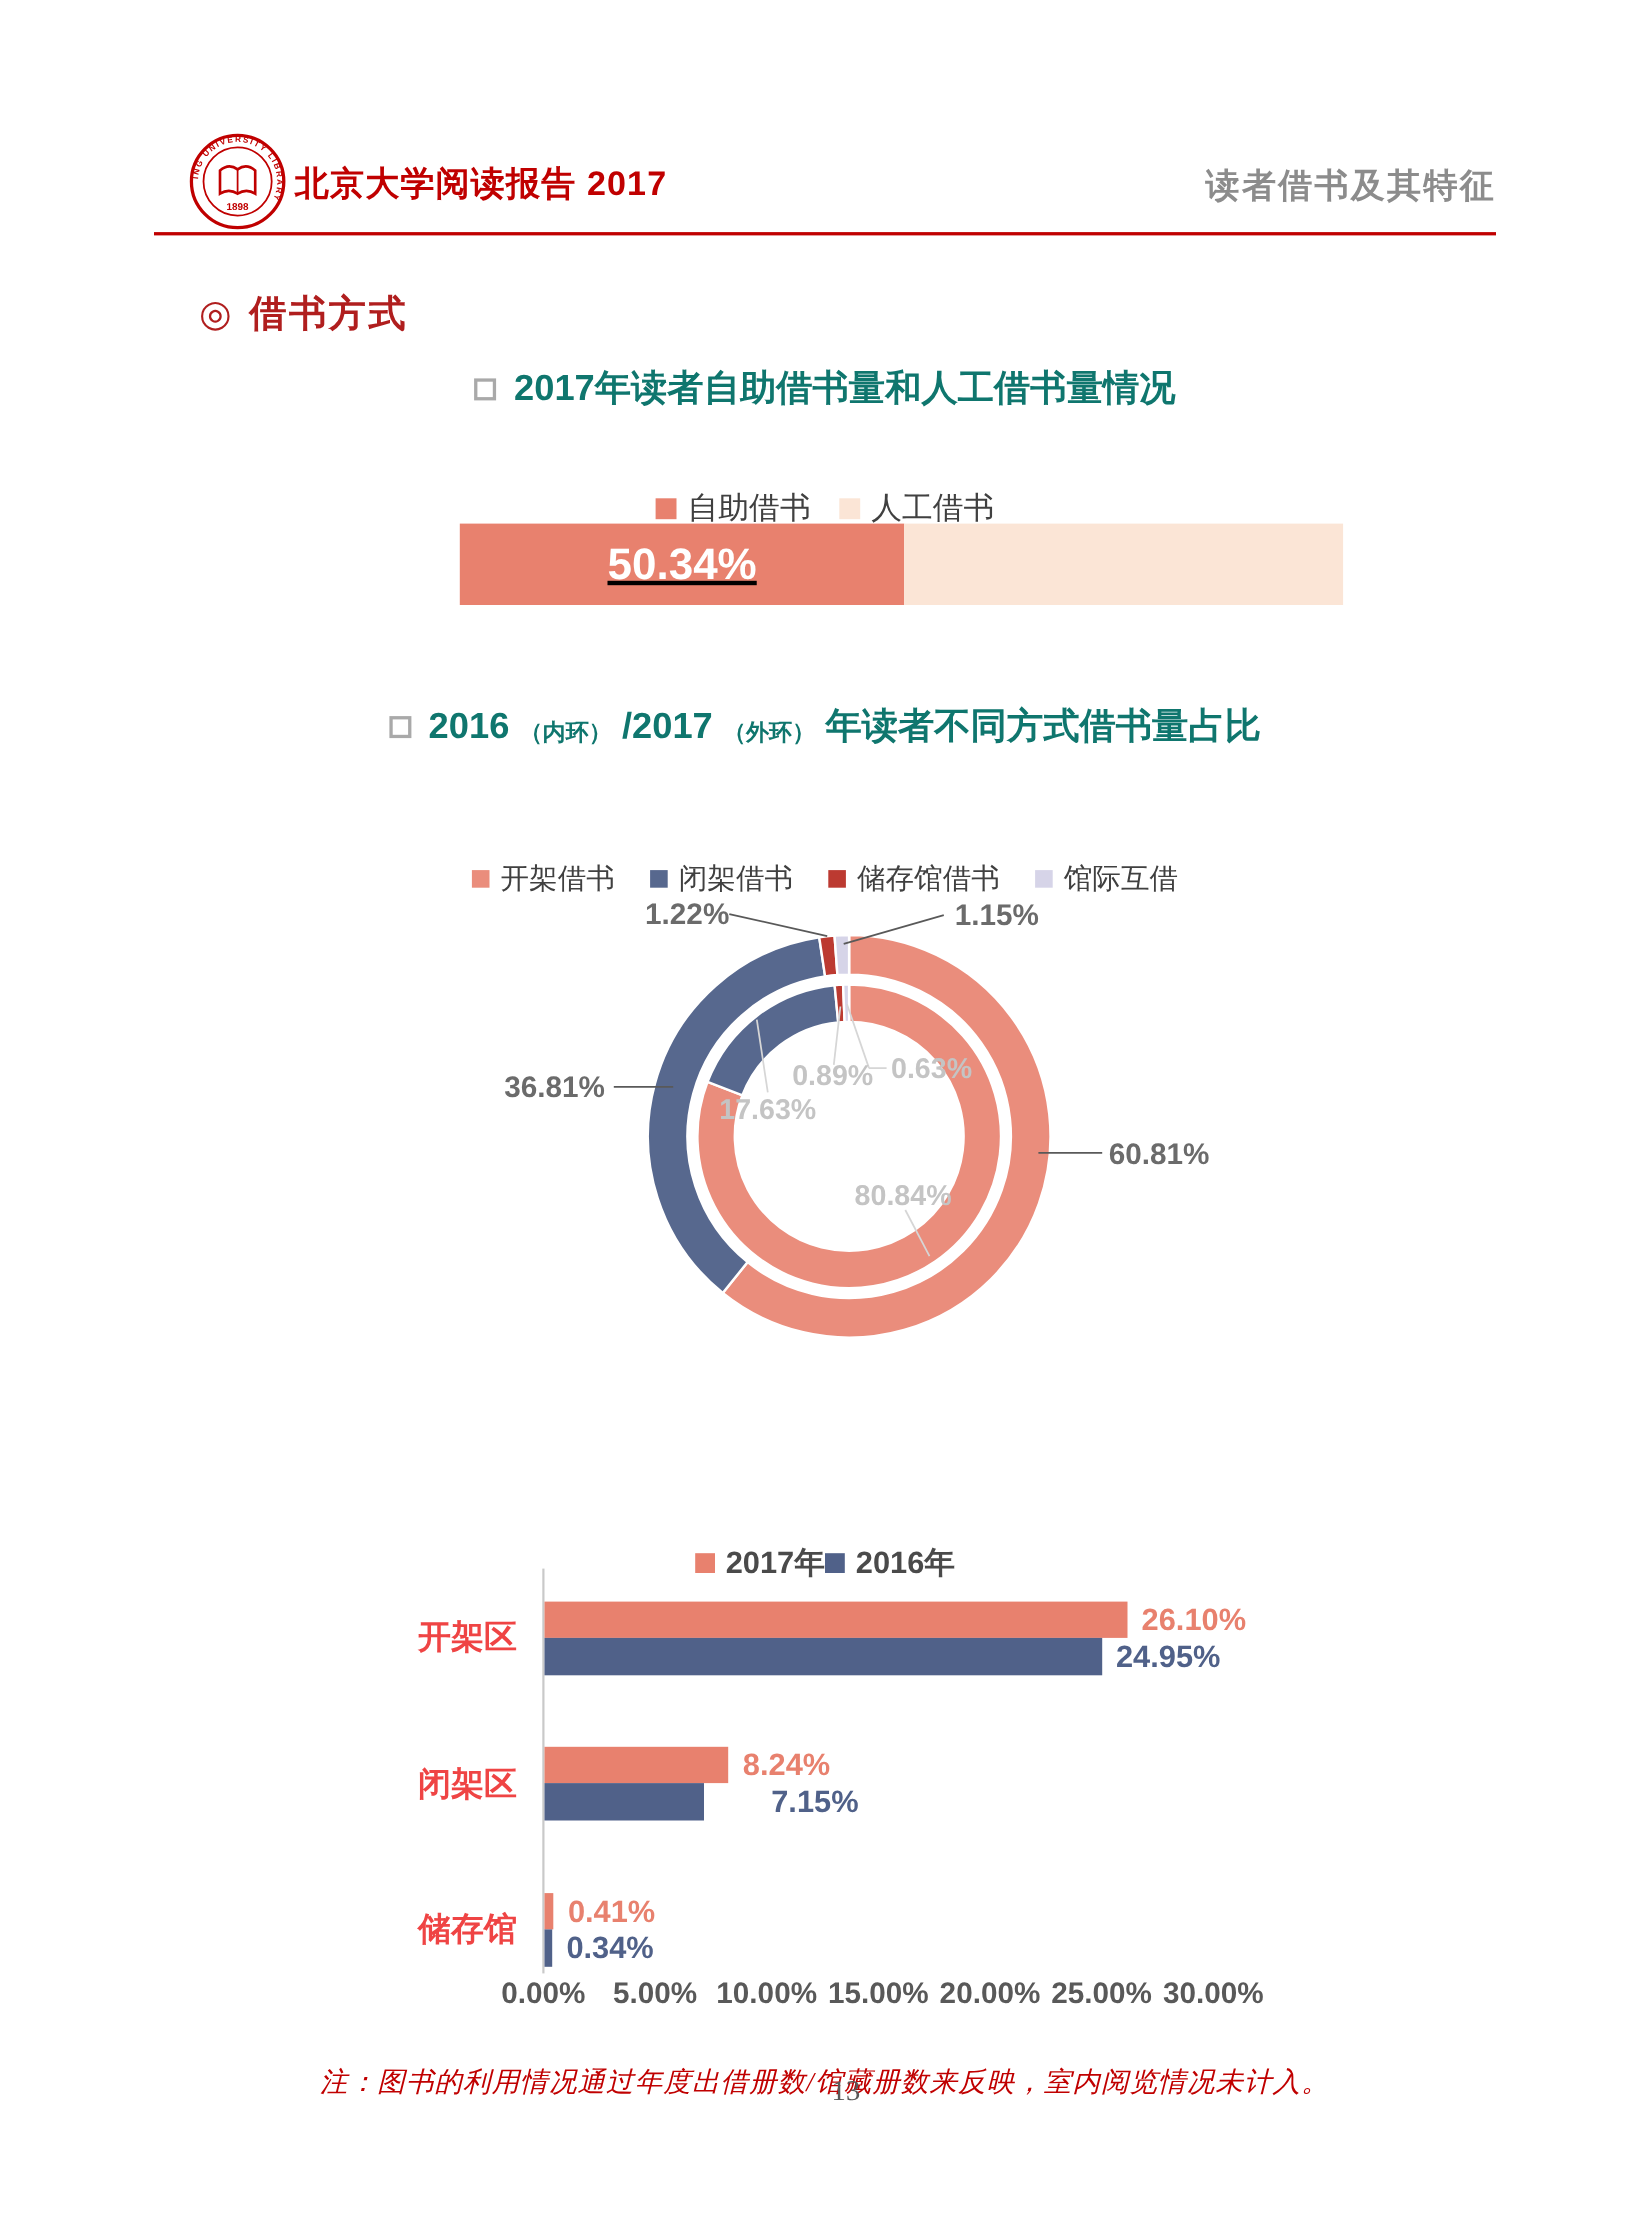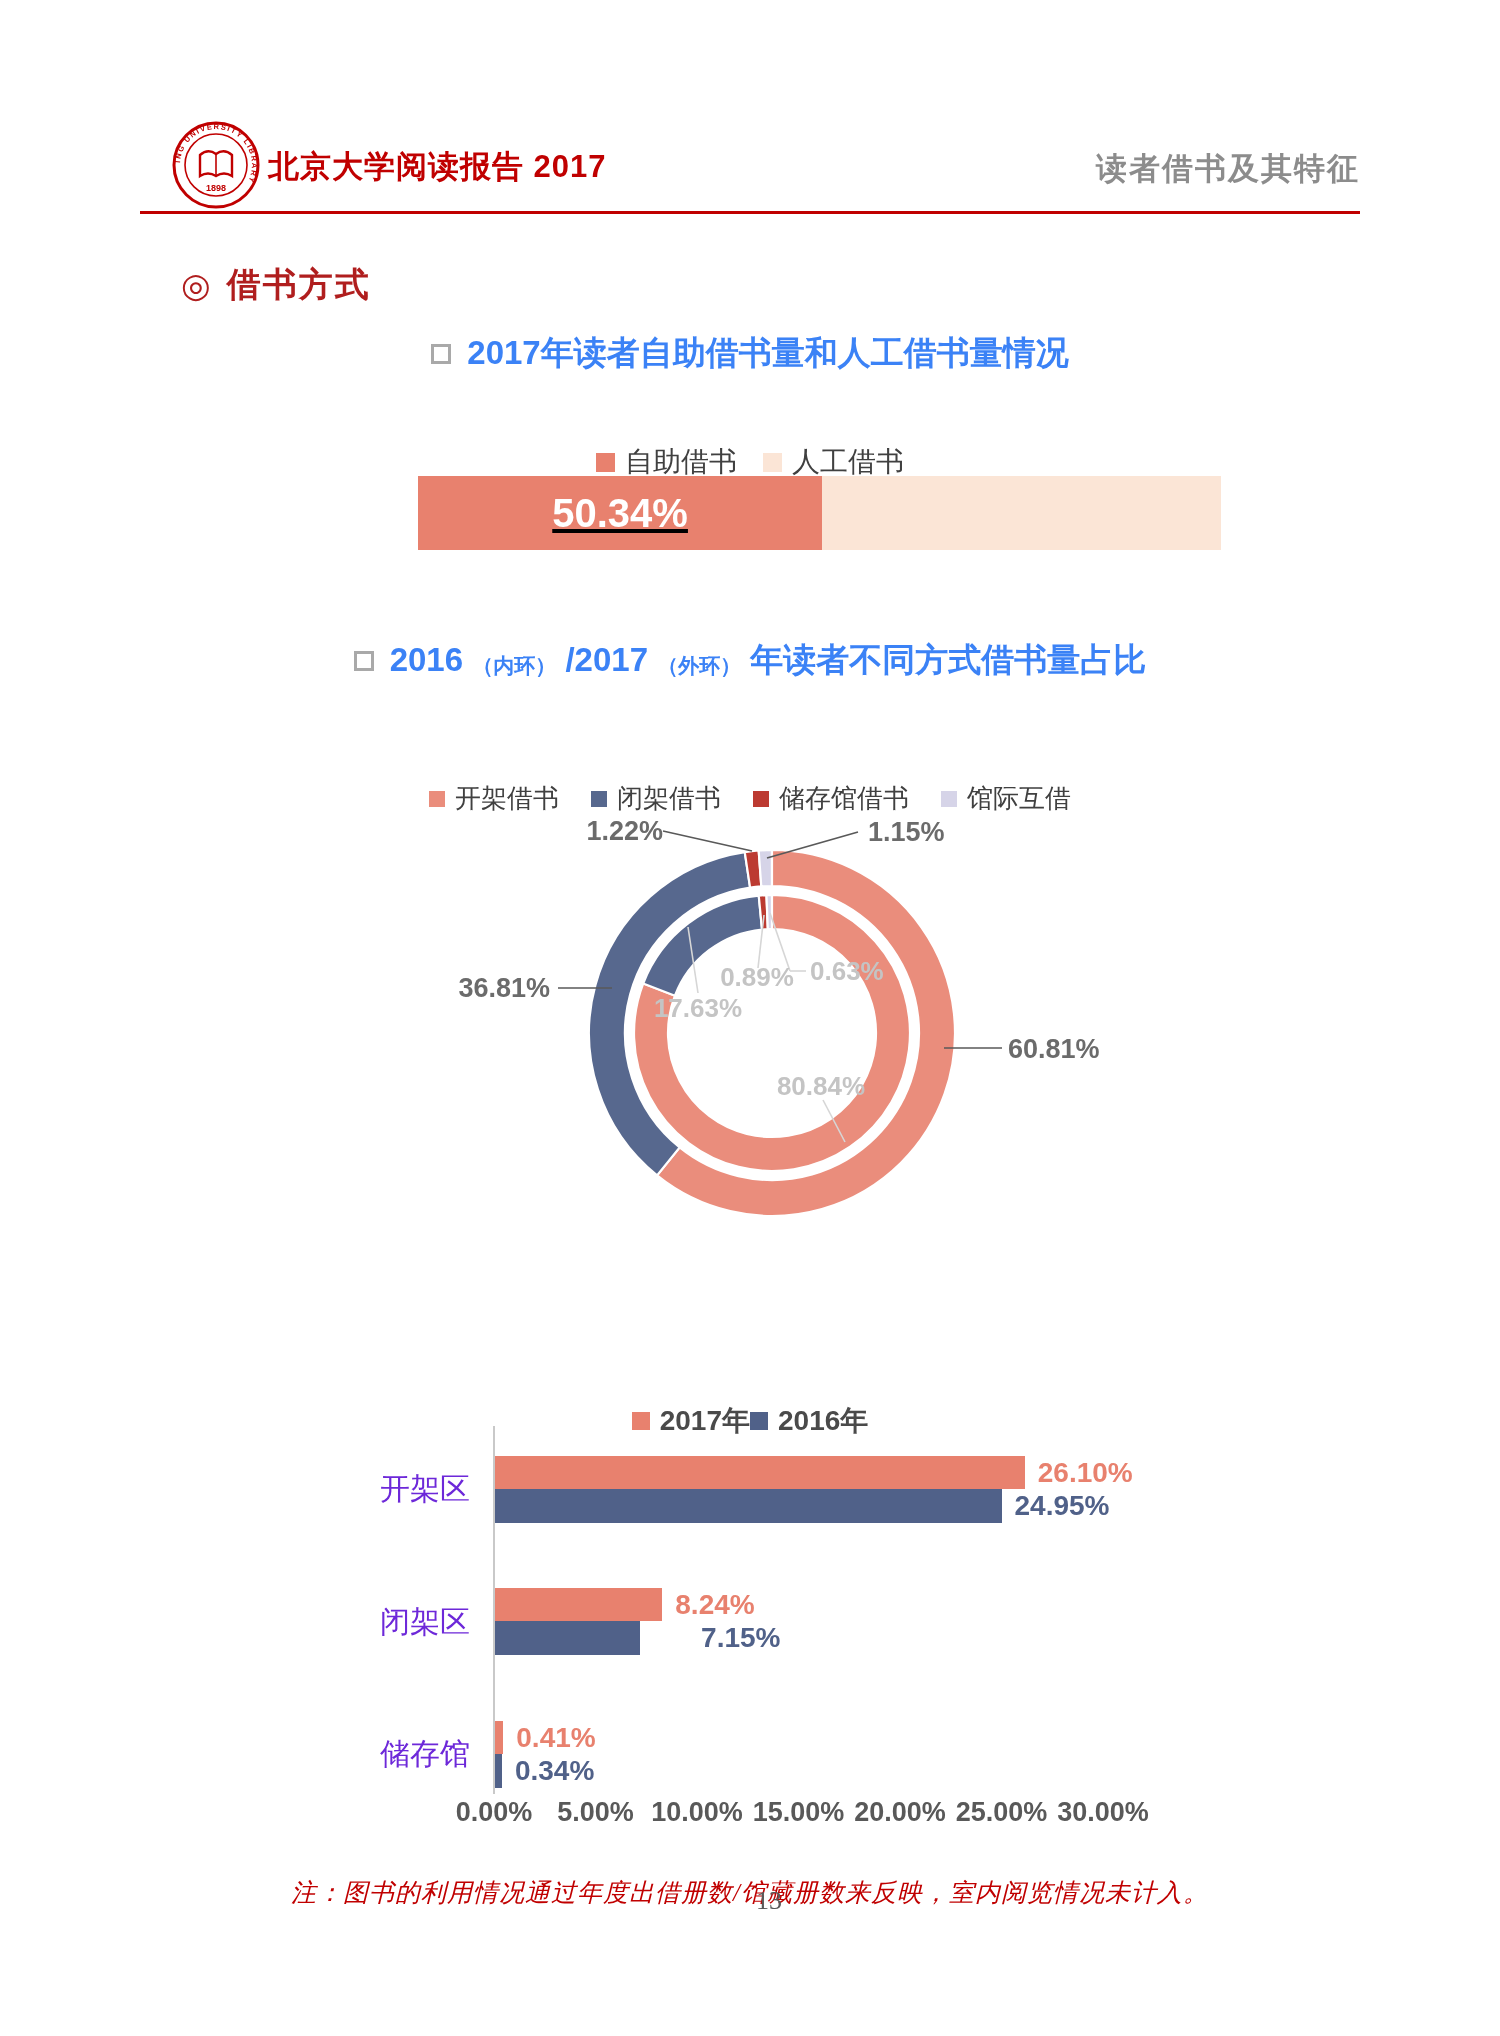--- a/index.html
+++ b/index.html
@@ -9,21 +9,21 @@
 
   
   .hdr-title { left:268px; top:146px; font-size:31px; font-weight:bold; color:#C00000; letter-spacing:1px; }
   .hdr-topic { right:140px; top:148px; font-size:31px; font-weight:600; color:#8C8C8C; letter-spacing:2px; }
   .hdr-rule { left:140px; top:211px; width:1220px; height:3px; background:#C00000; }
 
   
   .sec-head { left:181px; top:262px; font-size:34px; font-weight:bold; color:#B01E1E; display:flex; align-items:center; gap:14px; letter-spacing:2px; }
 
   
-  .c-title { left:0; width:1500px; display:flex; justify-content:center; align-items:center; gap:16px; font-size:33px; font-weight:bold; color:#3b82f6; }
+  .c-title { left:0; width:1500px; display:flex; justify-content:center; align-items:center; gap:16px; font-size:33px; font-weight:bold; color:#0f766e; }
   .sq-bullet { width:20px; height:20px; border:3px solid #A9A9A9; background:#fff; flex:0 0 auto; }
   .t-small { font-size:21px; font-weight:bold; position:relative; top:2px; }
 
   
   .legend { left:0; width:1500px; display:flex; justify-content:center; align-items:center; }
   .leg-item { display:flex; align-items:center; gap:10px; }
   .leg-sw { display:inline-block; flex:0 0 auto; }
   .lg1 { gap:26px; } .lg1 .leg-sw { width:19px; height:19px; }
   .lg1 .leg-item { font-size:28px; color:#404040; font-weight:500; }
   .lg2 { gap:32px; } .lg2 .leg-sw { width:16px; height:16px; }
@@ -31,21 +31,21 @@
   .lg3 { } .lg3 .leg-sw { width:18px; height:18px; }
   .lg3 .leg-item { font-size:28px; color:#4A4A4A; font-weight:bold; }
 
   
   .bar100 { left:418px; top:476px; width:803px; height:74px; display:flex;text-decoration:underline; }
   .bar100 .seg { height:100%; display:flex; align-items:center; justify-content:center; }
   .bar100 .seg-label { color:#fff; font-size:40px; font-weight:bold; }
 
   
   .axis-v { left:493px; top:1426px; width:2px; height:368px; background:#C9C9C9; }
-  .cat-label { left:330px; width:140px; text-align:right; font-size:30px; color:#6d28d9; font-weight:400; transform:translateY(-50%); }
+  .cat-label { left:330px; width:140px; text-align:right; font-size:30px; color:#ef4444; font-weight:700; transform:translateY(-50%); }
   .bar-row { left:495px; height:33px; display:flex; align-items:center; gap:13px; }
   .bar-row .hbar { height:100%; flex:0 0 auto; }
   .vlabel { font-size:28px; font-weight:bold; white-space:nowrap; }
   .xtick { top:1797px; width:140px; text-align:center; font-size:27px; font-weight:bold; color:#595959; }
 
   .footnote { left:0; top:1876px; width:1500px; text-align:center; font-size:25px; color:#C00000; font-family:"Liberation Serif","DejaVu Serif",serif; font-style:italic; letter-spacing:1px; }
   .page-num { left:682px; top:1886px; width:100px; text-align:right; font-size:26px; color:#595959; font-family:"Liberation Serif","DejaVu Serif",serif; }
 </style>
 </head>
 <body>

